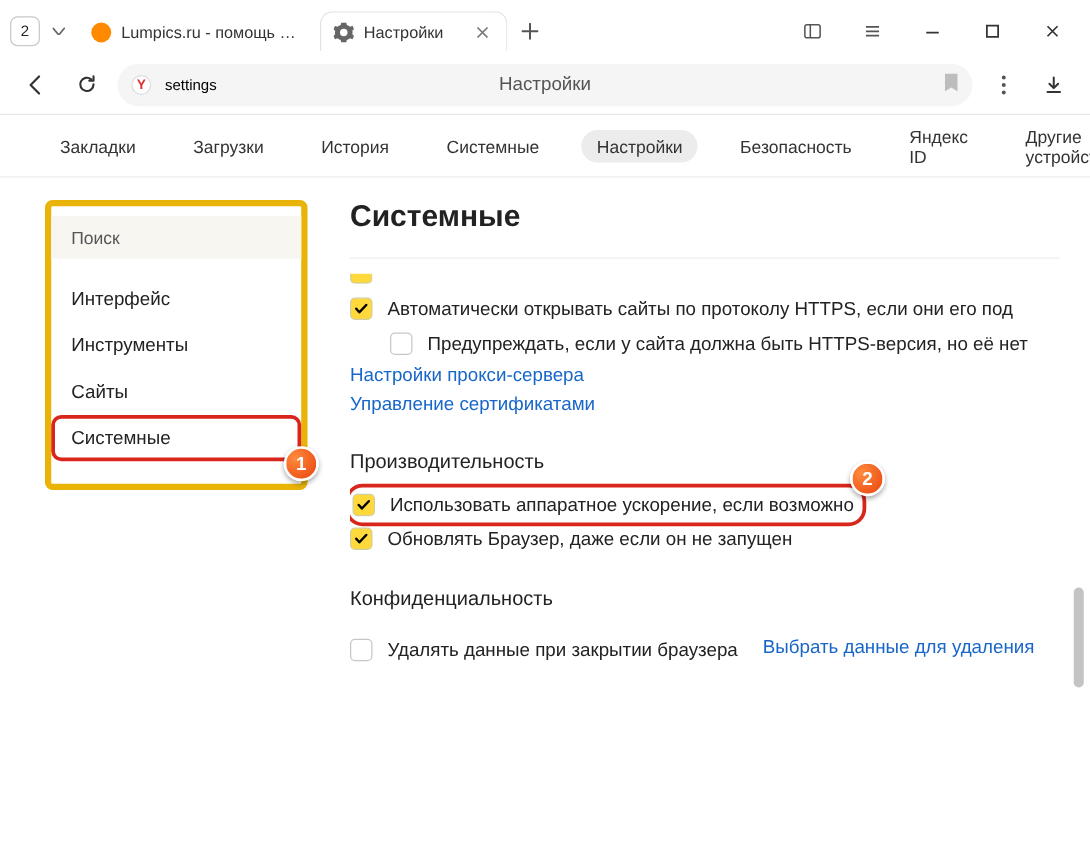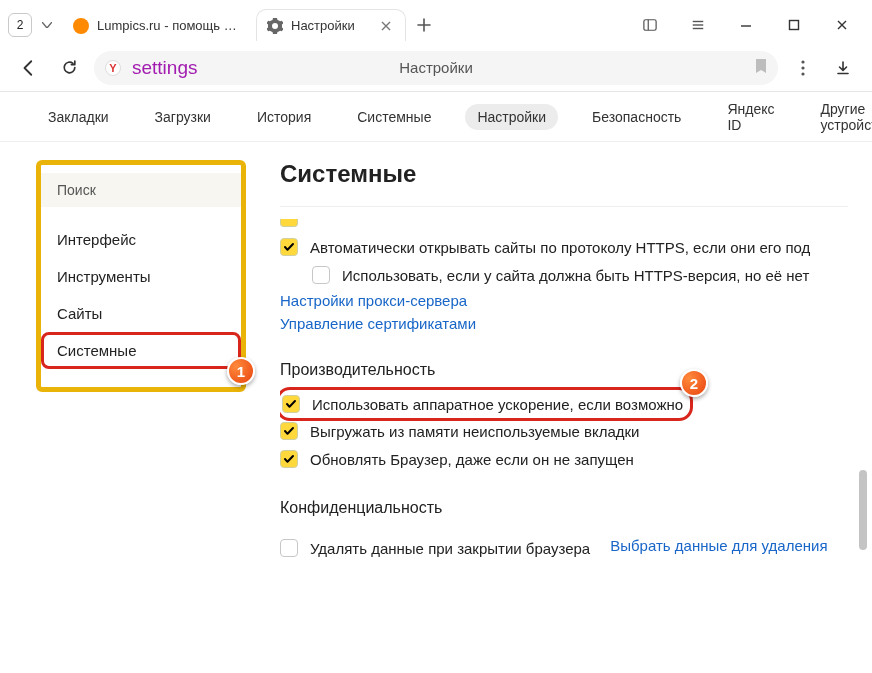--- a/index.html
+++ b/index.html
@@ -24,21 +24,21 @@
 .winbtn { width: 44px; height: 30px; display:flex; align-items:center; justify-content:center; color:#444; font-size:14px; }
 .winbtn svg { width:14px; height:14px; }
 
 
 .toolbar { height: 48px; display:flex; align-items:center; gap:10px; padding: 0 14px;
            border-bottom: 1px solid #e6e6e6; }
 .tbtn { width: 30px; height: 30px; display:flex; align-items:center; justify-content:center; color:#444; border-radius:4px; }
 .addrbox { flex:1; height: 34px; background:#f5f5f6; border-radius: 17px; display:flex; align-items:center;
            padding: 0 10px; gap:10px; position: relative; }
 .addrbox .favslot { width:18px; height:18px; display:flex; align-items:center; justify-content:center; color:#999; }
-.addrbox .url    { font-size:19px; color:#a21caf; min-width: 70px; }
+.addrbox .url    { font-size:12px; color:#000000; min-width: 70px; }
 .addrbox .title  { position:absolute; left:50%; transform:translateX(-50%); font-size:15px; color:#555; }
 .addrbox .bm     { margin-left:auto; color:#888; }
 
 
 .topnav { height: 50px; display:flex; align-items:center; gap: 22px; padding: 0 36px;
           border-bottom: 1px solid #eee; font-size: 14px; color:#333; }
 .topnav .pill { padding: 5px 12px; border-radius: 14px; }
 .topnav .pill.active { background:#ececec; }
 
 
@@ -219,21 +219,21 @@
     <div class="chk-row">
       <span class="chk">
         <svg viewBox="0 0 12 12">
             <path d="M2 6l2.5 2.8L10 3" fill="none" stroke="#000" stroke-width="2" stroke-linecap="round" stroke-linejoin="round"></path>
           </svg>
       </span>
       <span>Автоматически открывать сайты по протоколу HTTPS, если они его под</span>
     </div>
     <div class="chk-row indent">
       <span class="chk unchecked"></span>
-      <span>Использовать, если у сайта должна быть HTTPS-версия, но её нет</span>
+      <span>Предупреждать, если у сайта должна быть HTTPS-версия, но её нет</span>
     </div>
     <a class="linktext">Настройки прокси-сервера</a><br>
     <a class="linktext">Управление сертификатами</a>
 
     <h2>Производительность</h2>
 
     <div style="position:relative; display:block;">
       <div class="chk-row highlight-row" style="display:inline-flex;">
         <span class="chk">
           <svg viewBox="0 0 12 12">
@@ -244,28 +244,20 @@
       </div>
       <div class="badge" style="top:-22px; left:400px;">2</div>
     </div>
 
     <div class="chk-row">
       <span class="chk">
         <svg viewBox="0 0 12 12">
             <path d="M2 6l2.5 2.8L10 3" fill="none" stroke="#000" stroke-width="2" stroke-linecap="round" stroke-linejoin="round"></path>
           </svg>
       </span>
-      <span>Выгружать из памяти неиспользуемые вкладки</span>
-    </div>
-    <div class="chk-row">
-      <span class="chk">
-        <svg viewBox="0 0 12 12">
-            <path d="M2 6l2.5 2.8L10 3" fill="none" stroke="#000" stroke-width="2" stroke-linecap="round" stroke-linejoin="round"></path>
-          </svg>
-      </span>
       <span>Обновлять Браузер, даже если он не запущен</span>
     </div>
 
     <h2>Конфиденциальность</h2>
     <div class="chk-row">
       <span class="chk unchecked"></span>
       <span>Удалять данные при закрытии браузера</span>
       <a class="linktext" style="margin-left:8px">Выбрать данные для удаления</a>
     </div>
   </div>

